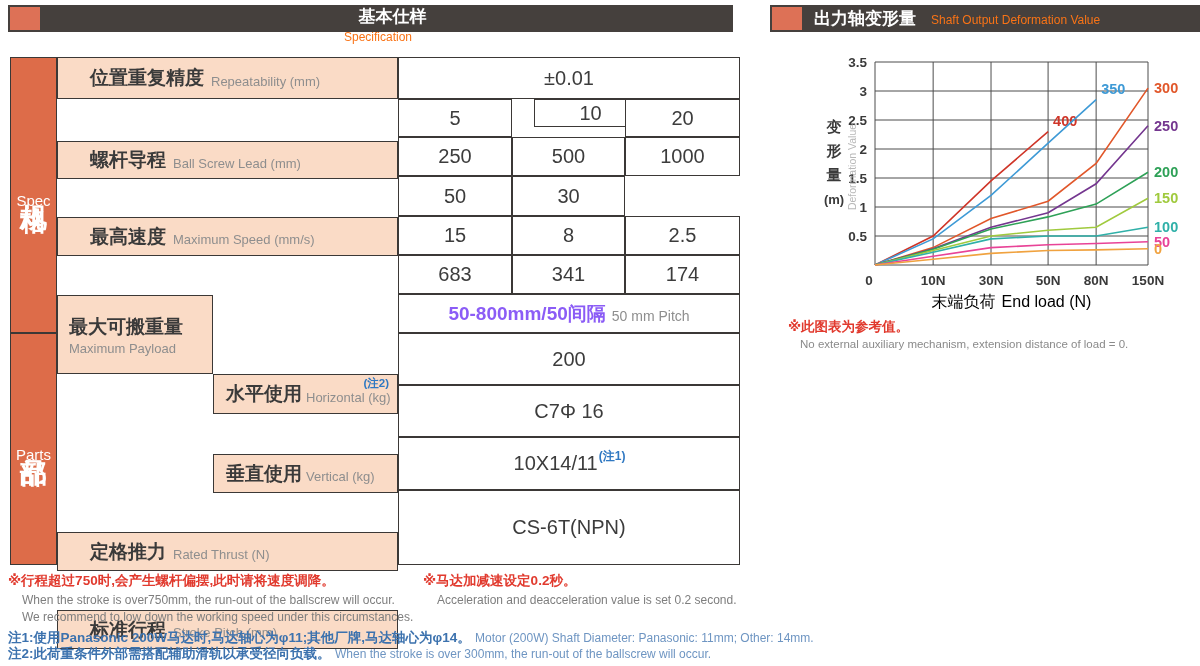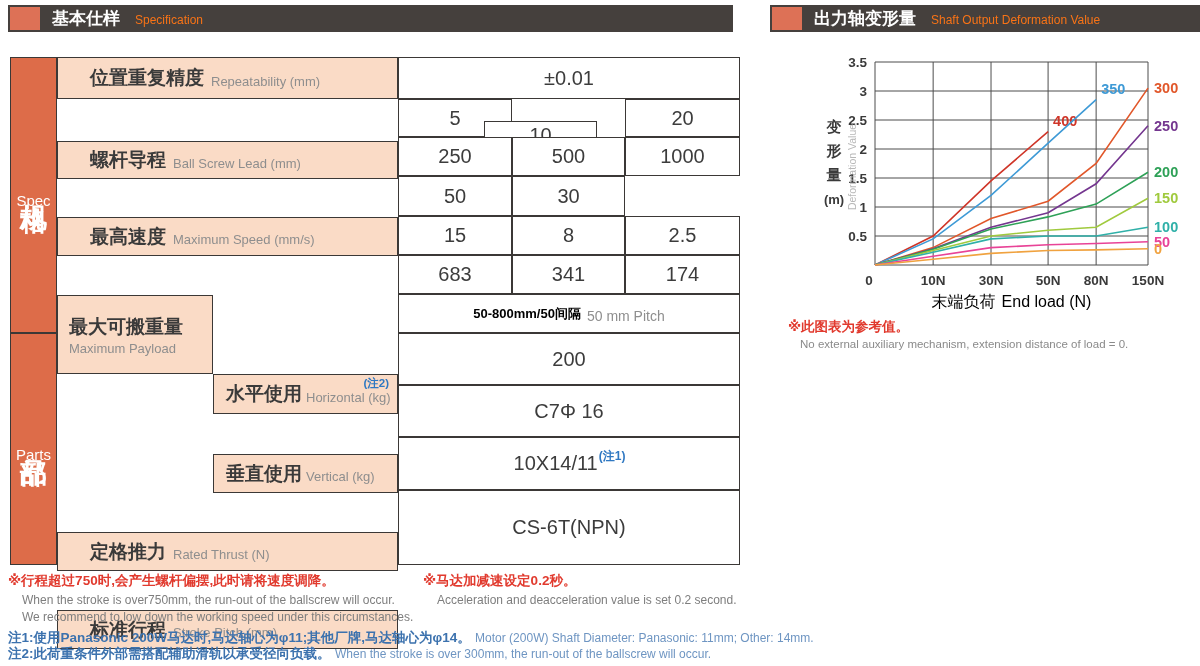--- a/index.html
+++ b/index.html
@@ -19,21 +19,21 @@
   .side .ven{font-size:15px;margin-top:4px;}
   .lab{background:#fadbc6;display:flex;align-items:center;padding-left:32px;gap:7px;position:relative;}
   .lab .cn{font-weight:700;font-size:19px;color:#3a3a3a;white-space:nowrap;}
   .lab .en{font-size:13px;color:#8e8e8e;white-space:nowrap;margin-top:6px;}
   .lab2{background:#fadbc6;display:flex;flex-direction:column;justify-content:center;align-items:flex-start;padding-left:11px;position:relative;}
   .lab2 .cn{font-weight:700;font-size:19px;color:#3a3a3a;white-space:nowrap;}
   .lab2 .en{font-size:13px;color:#8e8e8e;white-space:nowrap;margin-top:1px;}
   .note-sup{position:absolute;top:1px;right:8px;color:#2f78c2;font-size:11.5px;font-weight:700;}
   .val{background:#ffffff;display:flex;align-items:center;justify-content:center;gap:6px;}
   .val .v{font-size:20px;color:#3c3c3c;white-space:nowrap;}
-  .val .vb{font-size:13px;font-weight:600;color:#000000;white-space:nowrap;}
+  .val .vb{font-size:19px;font-weight:600;color:#8b5cf6;white-space:nowrap;}
   .val .vg{font-size:14px;color:#8e8e8e;white-space:nowrap;margin-top:4px;}
   .sup-blue{color:#2f78c2;font-size:12px;font-weight:700;position:relative;top:-7px;left:1px;}
   
   .chartbox{position:absolute;left:818px;top:52px;width:382px;height:264px;}
   text.tick{font-family:"Liberation Sans",sans-serif;font-weight:700;font-size:13.5px;fill:#3a3a3a;}
   text.slabel{font-family:"Liberation Sans",sans-serif;font-weight:700;font-size:14.5px;}
   text.axis-cn{font-family:"Liberation Sans",sans-serif;font-weight:700;font-size:15px;fill:#3a3a3a;}
   text.ym{font-family:"Liberation Sans",sans-serif;font-weight:700;font-size:13px;fill:#3a3a3a;}
   text.yen{font-family:"Liberation Sans",sans-serif;font-size:10.5px;fill:#b8b8b8;}
   
@@ -41,21 +41,21 @@
   .fn-gray{color:#7e7e7e;font-size:12px;white-space:nowrap;margin-top:3px;}
   .fn-blue-cn{color:#3c72ae;font-weight:700;font-size:13.5px;white-space:nowrap;}
   .fn-blue-en{color:#6e95c2;font-size:12px;font-weight:400;}
   .chart-note-en{color:#8a8a8a;font-size:11.5px;margin-left:12px;margin-top:2px;white-space:nowrap;}
 </style>
 </head>
 <body>
 
 <div>
 
-  <div class="hbar" style="left:8px;top:5px;width:725px;">
+  <div class="hbar" style="left:8px;top:5px;width:725px;flex-direction:column;">
     <span class="hsq"></span>
     <span class="hcn">基本仕样</span>
     <span class="hen">Specification</span>
   </div>
 
   <div class="hbar" style="left:770px;top:5px;width:430px;">
     <span class="hsq"></span>
     <span class="hcn">出力轴变形量</span>
     <span class="hen">Shaft Output Deformation Value</span>
   </div>
@@ -79,21 +79,21 @@
       <span class="v">±0.01</span>
     </div>
 
     <div class="cell lab" style="left:47px;top:42px;width:341px;height:38px;">
       <span class="cn">螺杆导程</span>
       <span class="en">Ball Screw Lead (mm)</span>
     </div>
     <div class="cell val" style="left:388px;top:42px;width:114px;height:38px;">
         <span class="v">5</span>
       </div>
-    <div class="cell val" style="left:474px;top:42px;width:113px;height:28px;margin-top:22px;">
+    <div class="cell val" style="left:524px;top:42px;width:113px;height:28px;">
         <span class="v">10</span>
       </div>
     <div class="cell val" style="left:615px;top:42px;width:115px;height:38px;">
         <span class="v">20</span>
       </div>
 
     <div class="cell lab" style="left:47px;top:80px;width:341px;height:39px;">
       <span class="cn">最高速度</span>
       <span class="en">Maximum Speed (mm/s)</span>
     </div>

